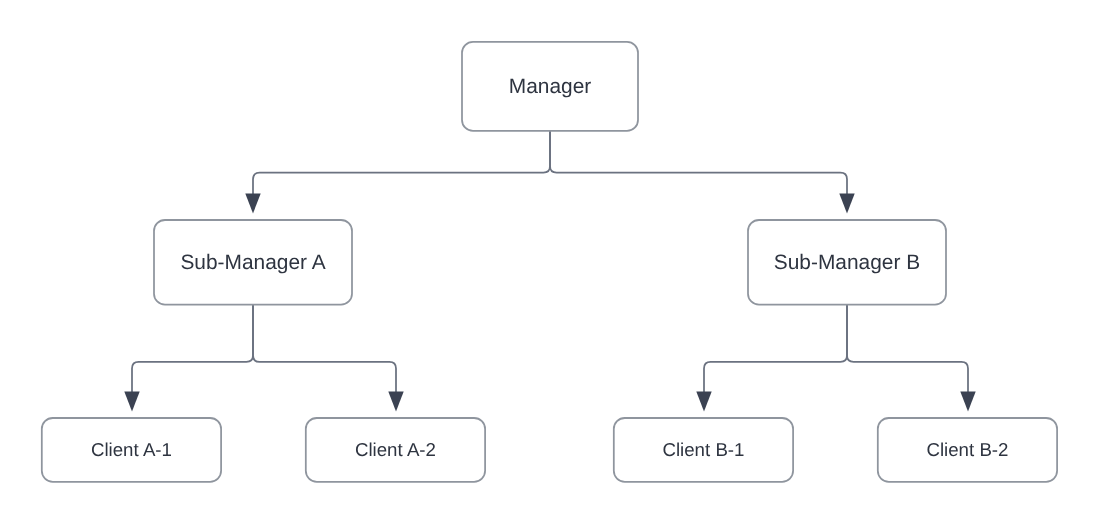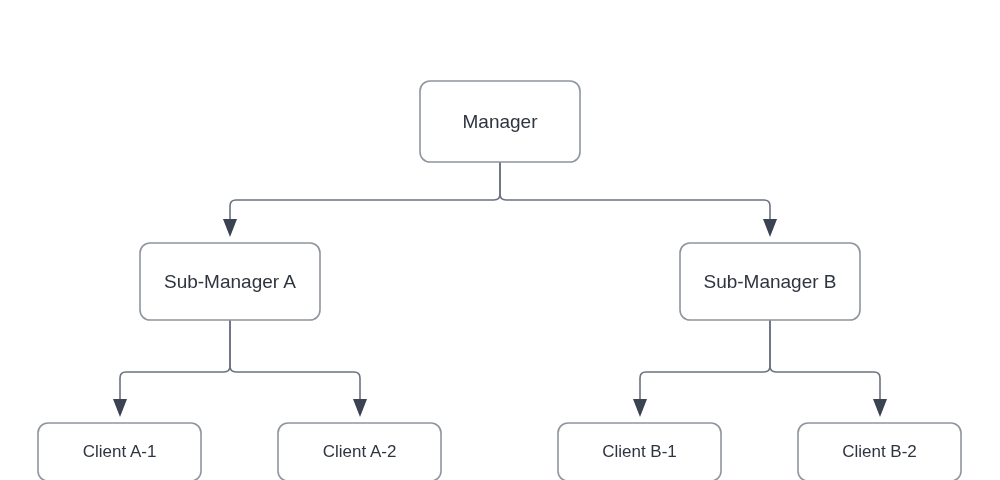--- a/index.html
+++ b/index.html
@@ -12,21 +12,20 @@
     width: 1000px;
     height: 480px;
     overflow: hidden;
     font-family: "Liberation Sans", sans-serif;
   }
   #diagram-canvas {
     position: relative;
     width: 1000px;
     height: 339px;
     background: #ffffff;
-    margin-top: 43px;
   }
   svg#diagram-svg {
     position: absolute;
     left: 0;
     top: 0;
     width: 1000px;
     height: 480px;
     display: block;
   }
   .node-rect {

